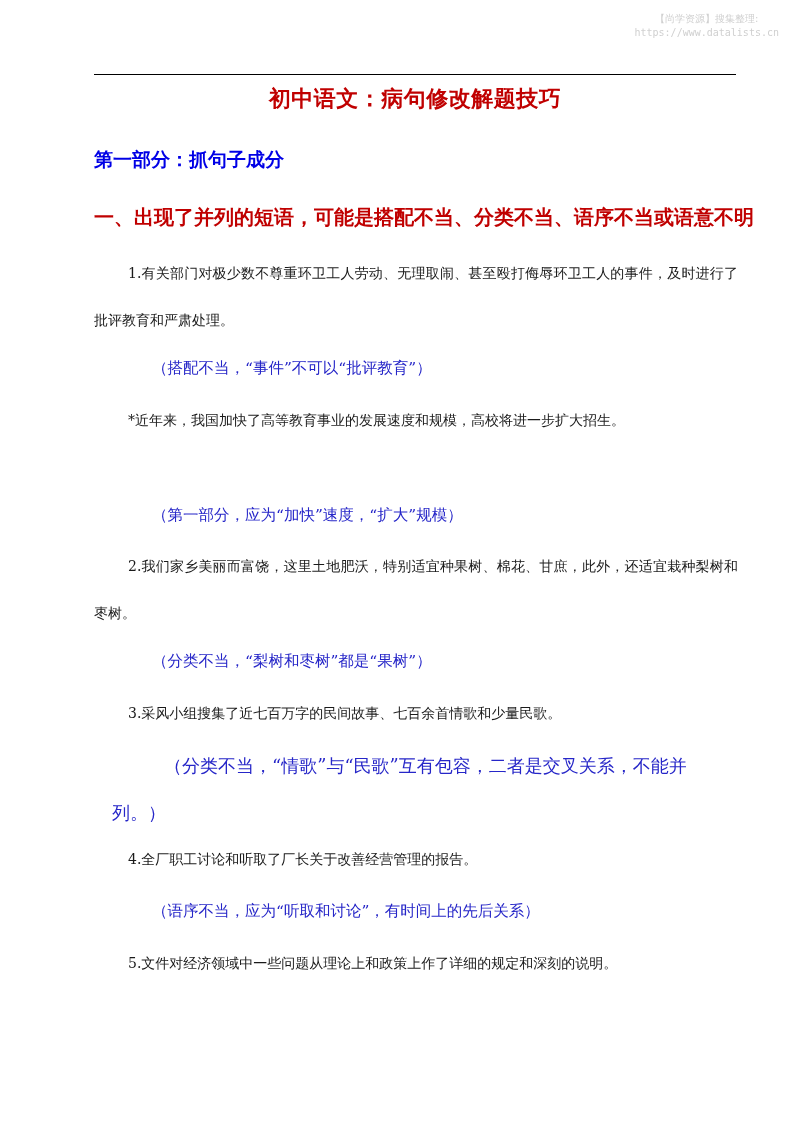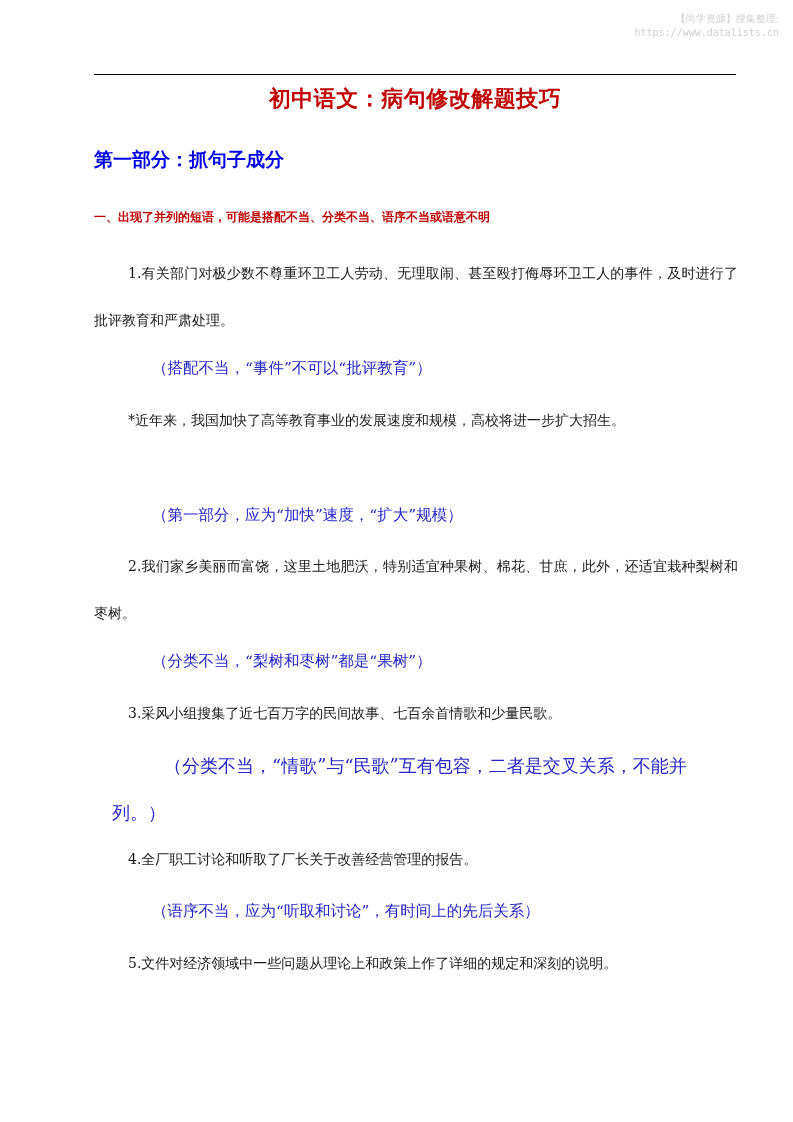--- a/index.html
+++ b/index.html
@@ -1,29 +1,29 @@
 <!DOCTYPE html>
 <html><head>
 <meta charset="utf-8">
 <style>
   html, body { margin: 0; padding: 0; background: #ffffff; }
   body { width: 793px; height: 1122px; position: relative; overflow: hidden;
          font-family: "DejaVu Serif", "Liberation Serif", serif; color: #1a1a1a; }
-  .watermark { position: absolute; top: 12px; right: 14px; text-align: right;
+  .watermark { position: absolute; top: 12px; right: 14px; text-align: center;
                font-family: "DejaVu Sans Mono", "Liberation Mono", monospace;
                font-size: 10px; line-height: 14px; color: #d0d0d0; }
   .watermark .wm-line1 { font-family: "DejaVu Sans", sans-serif; }
   .rule { position: absolute; left: 94px; top: 74px; width: 642px; height: 1px; background: #000; }
   .title { position: absolute; left: 94px; width: 642px; top: 84px; text-align: center;
            font-family: Liberation Serif, serif; font-weight: bold; font-size: 22px;
            line-height: 30px; color: #c00000; letter-spacing: 0.5px; }
   .part-heading { position: absolute; left: 94px; top: 146px; font-family: "DejaVu Sans", sans-serif;
                   font-weight: bold; font-size: 19px; line-height: 26px; color: #0000e6; }
   .section-heading { position: absolute; left: 94px; top: 205px; font-family: "DejaVu Sans", sans-serif;
-                     font-weight: bold; font-size: 12px; line-height: 24px; color: #c00000; }
+                     font-weight: bold; font-size: 20px; line-height: 24px; color: #c00000; }
   .para { position: absolute; left: 94px; width: 644px; font-size: 14px; line-height: 47px;
           text-align: justify; color: #1a1a1a; }
   .para .indent { display: inline-block; width: 34px; }
   .note { position: absolute; left: 152px; font-size: 15.5px; line-height: 47px; color: #2626c8;
           font-family: "DejaVu Serif", "Liberation Serif", serif; }
   .note-wrap { position: absolute; left: 112px; width: 626px; font-size: 18px; line-height: 47px;
                color: #2626c8; }
   .note-wrap .indent { display: inline-block; width: 52px; }
 </style>
 </head>

